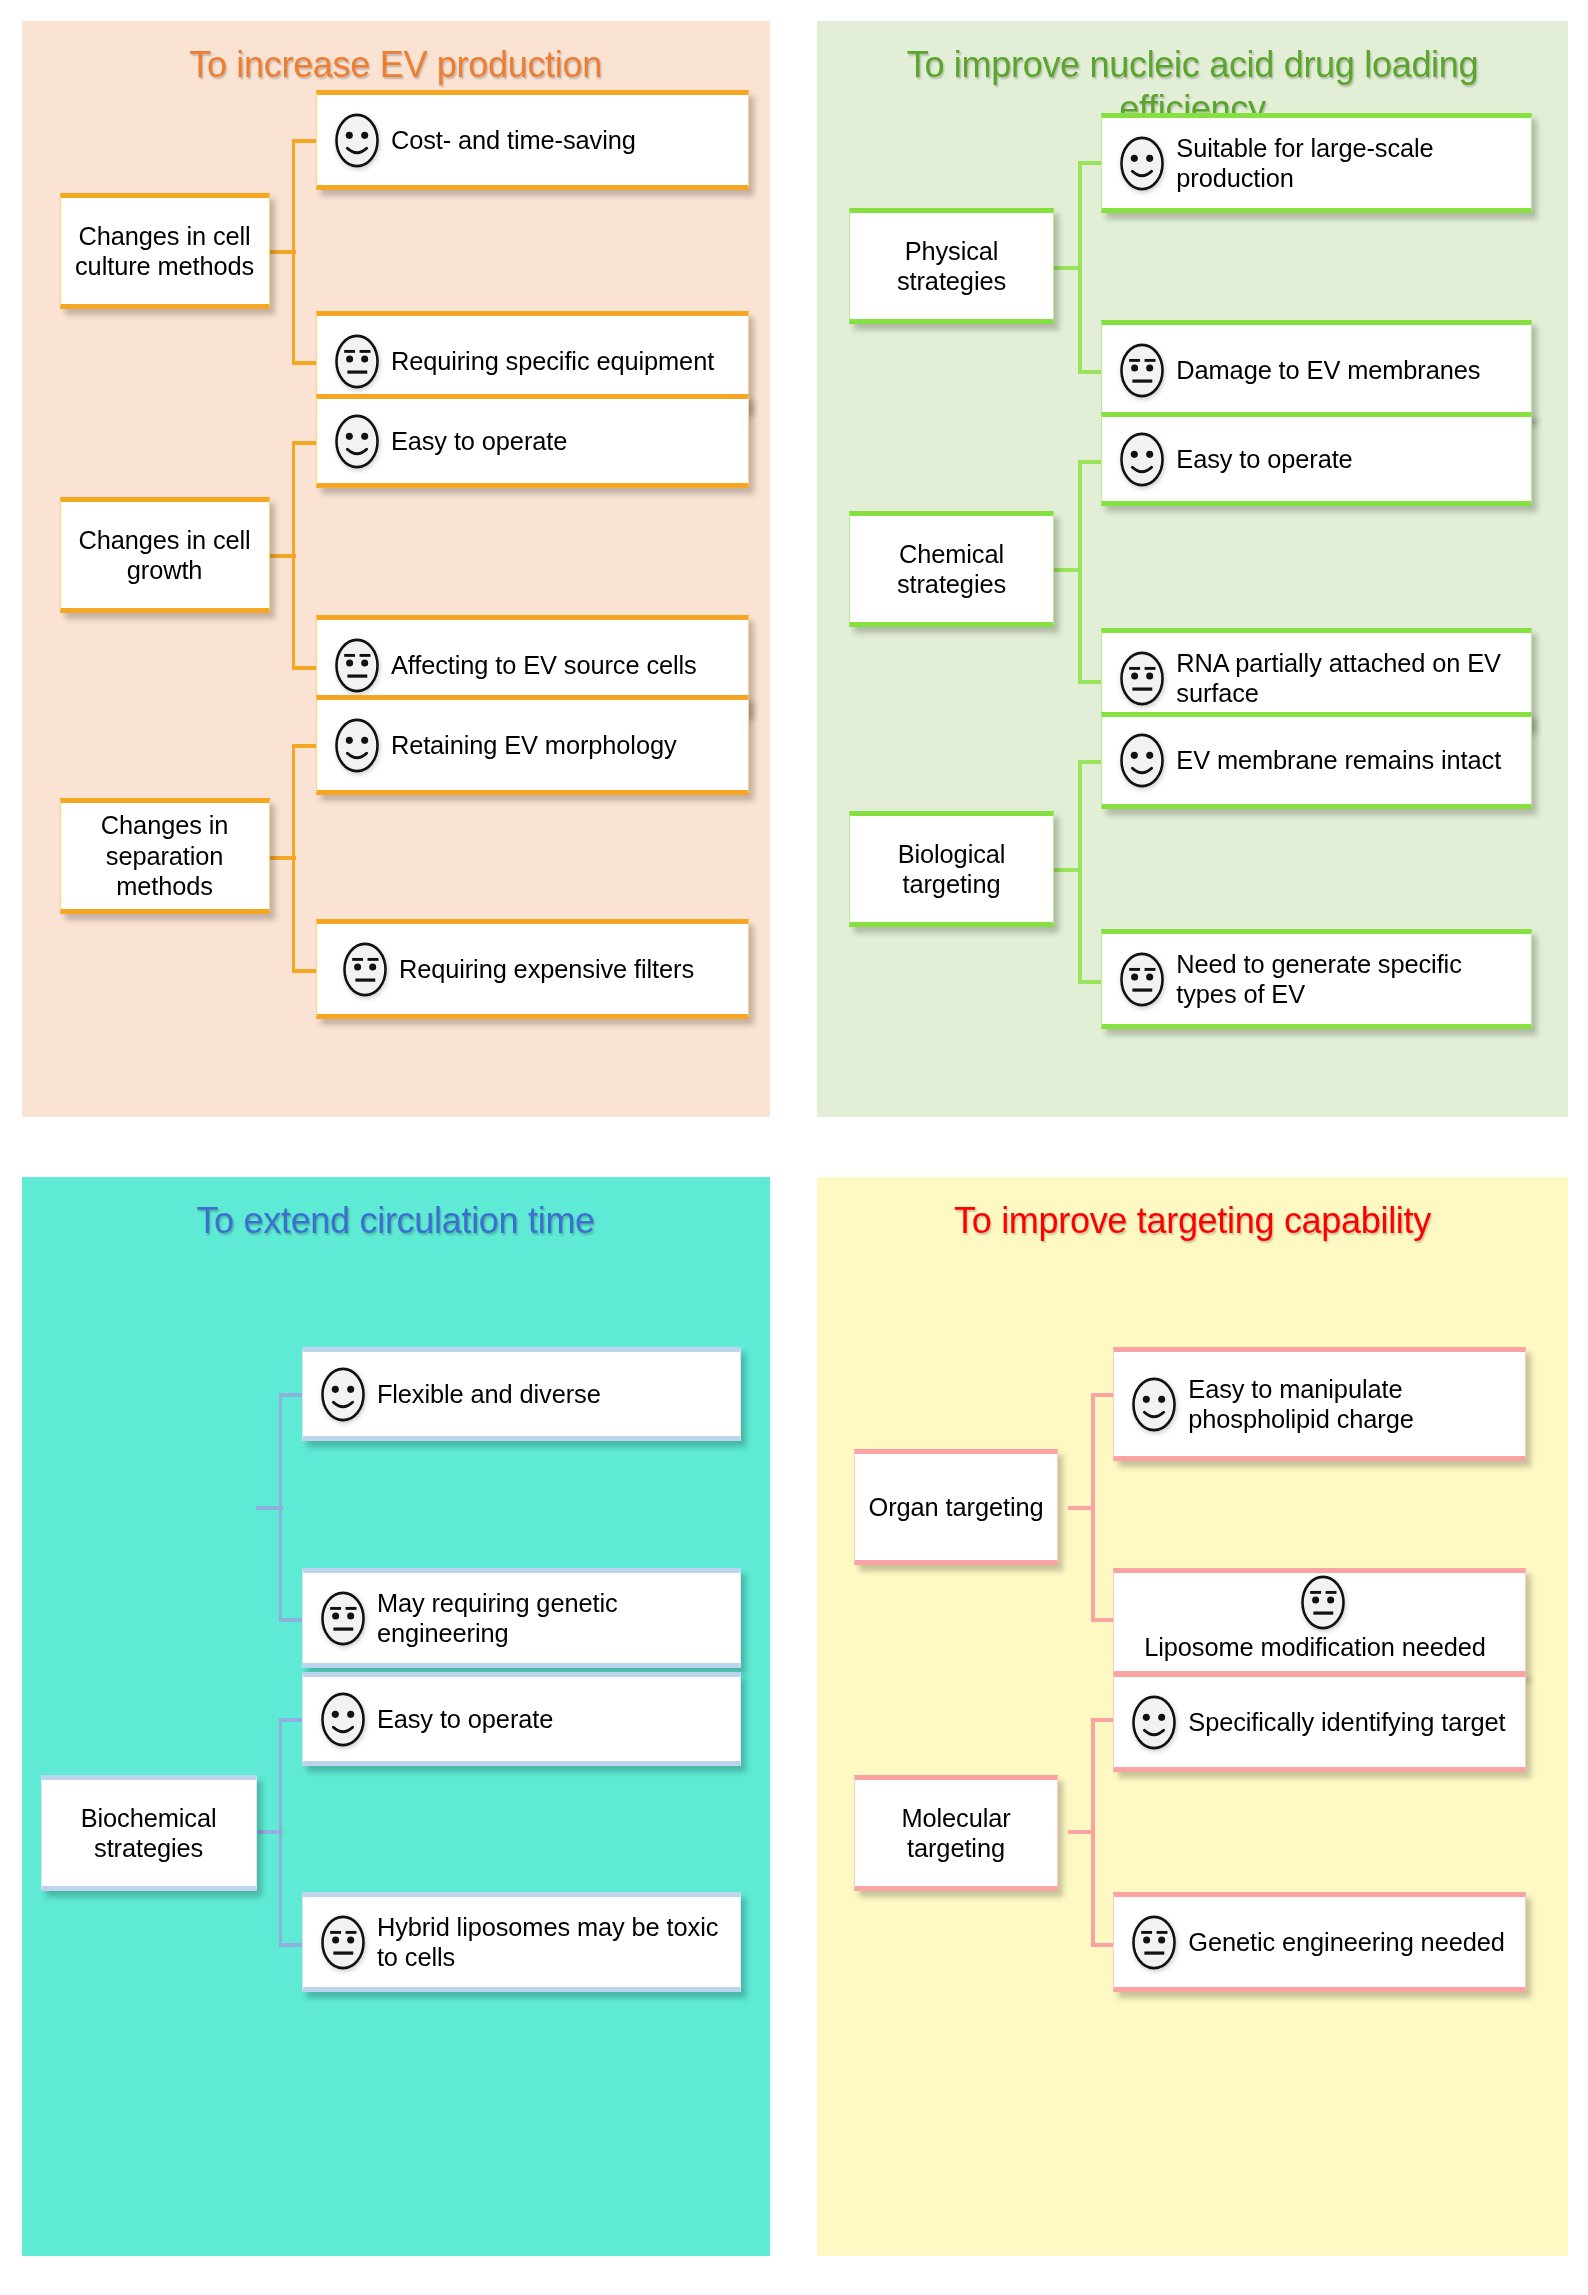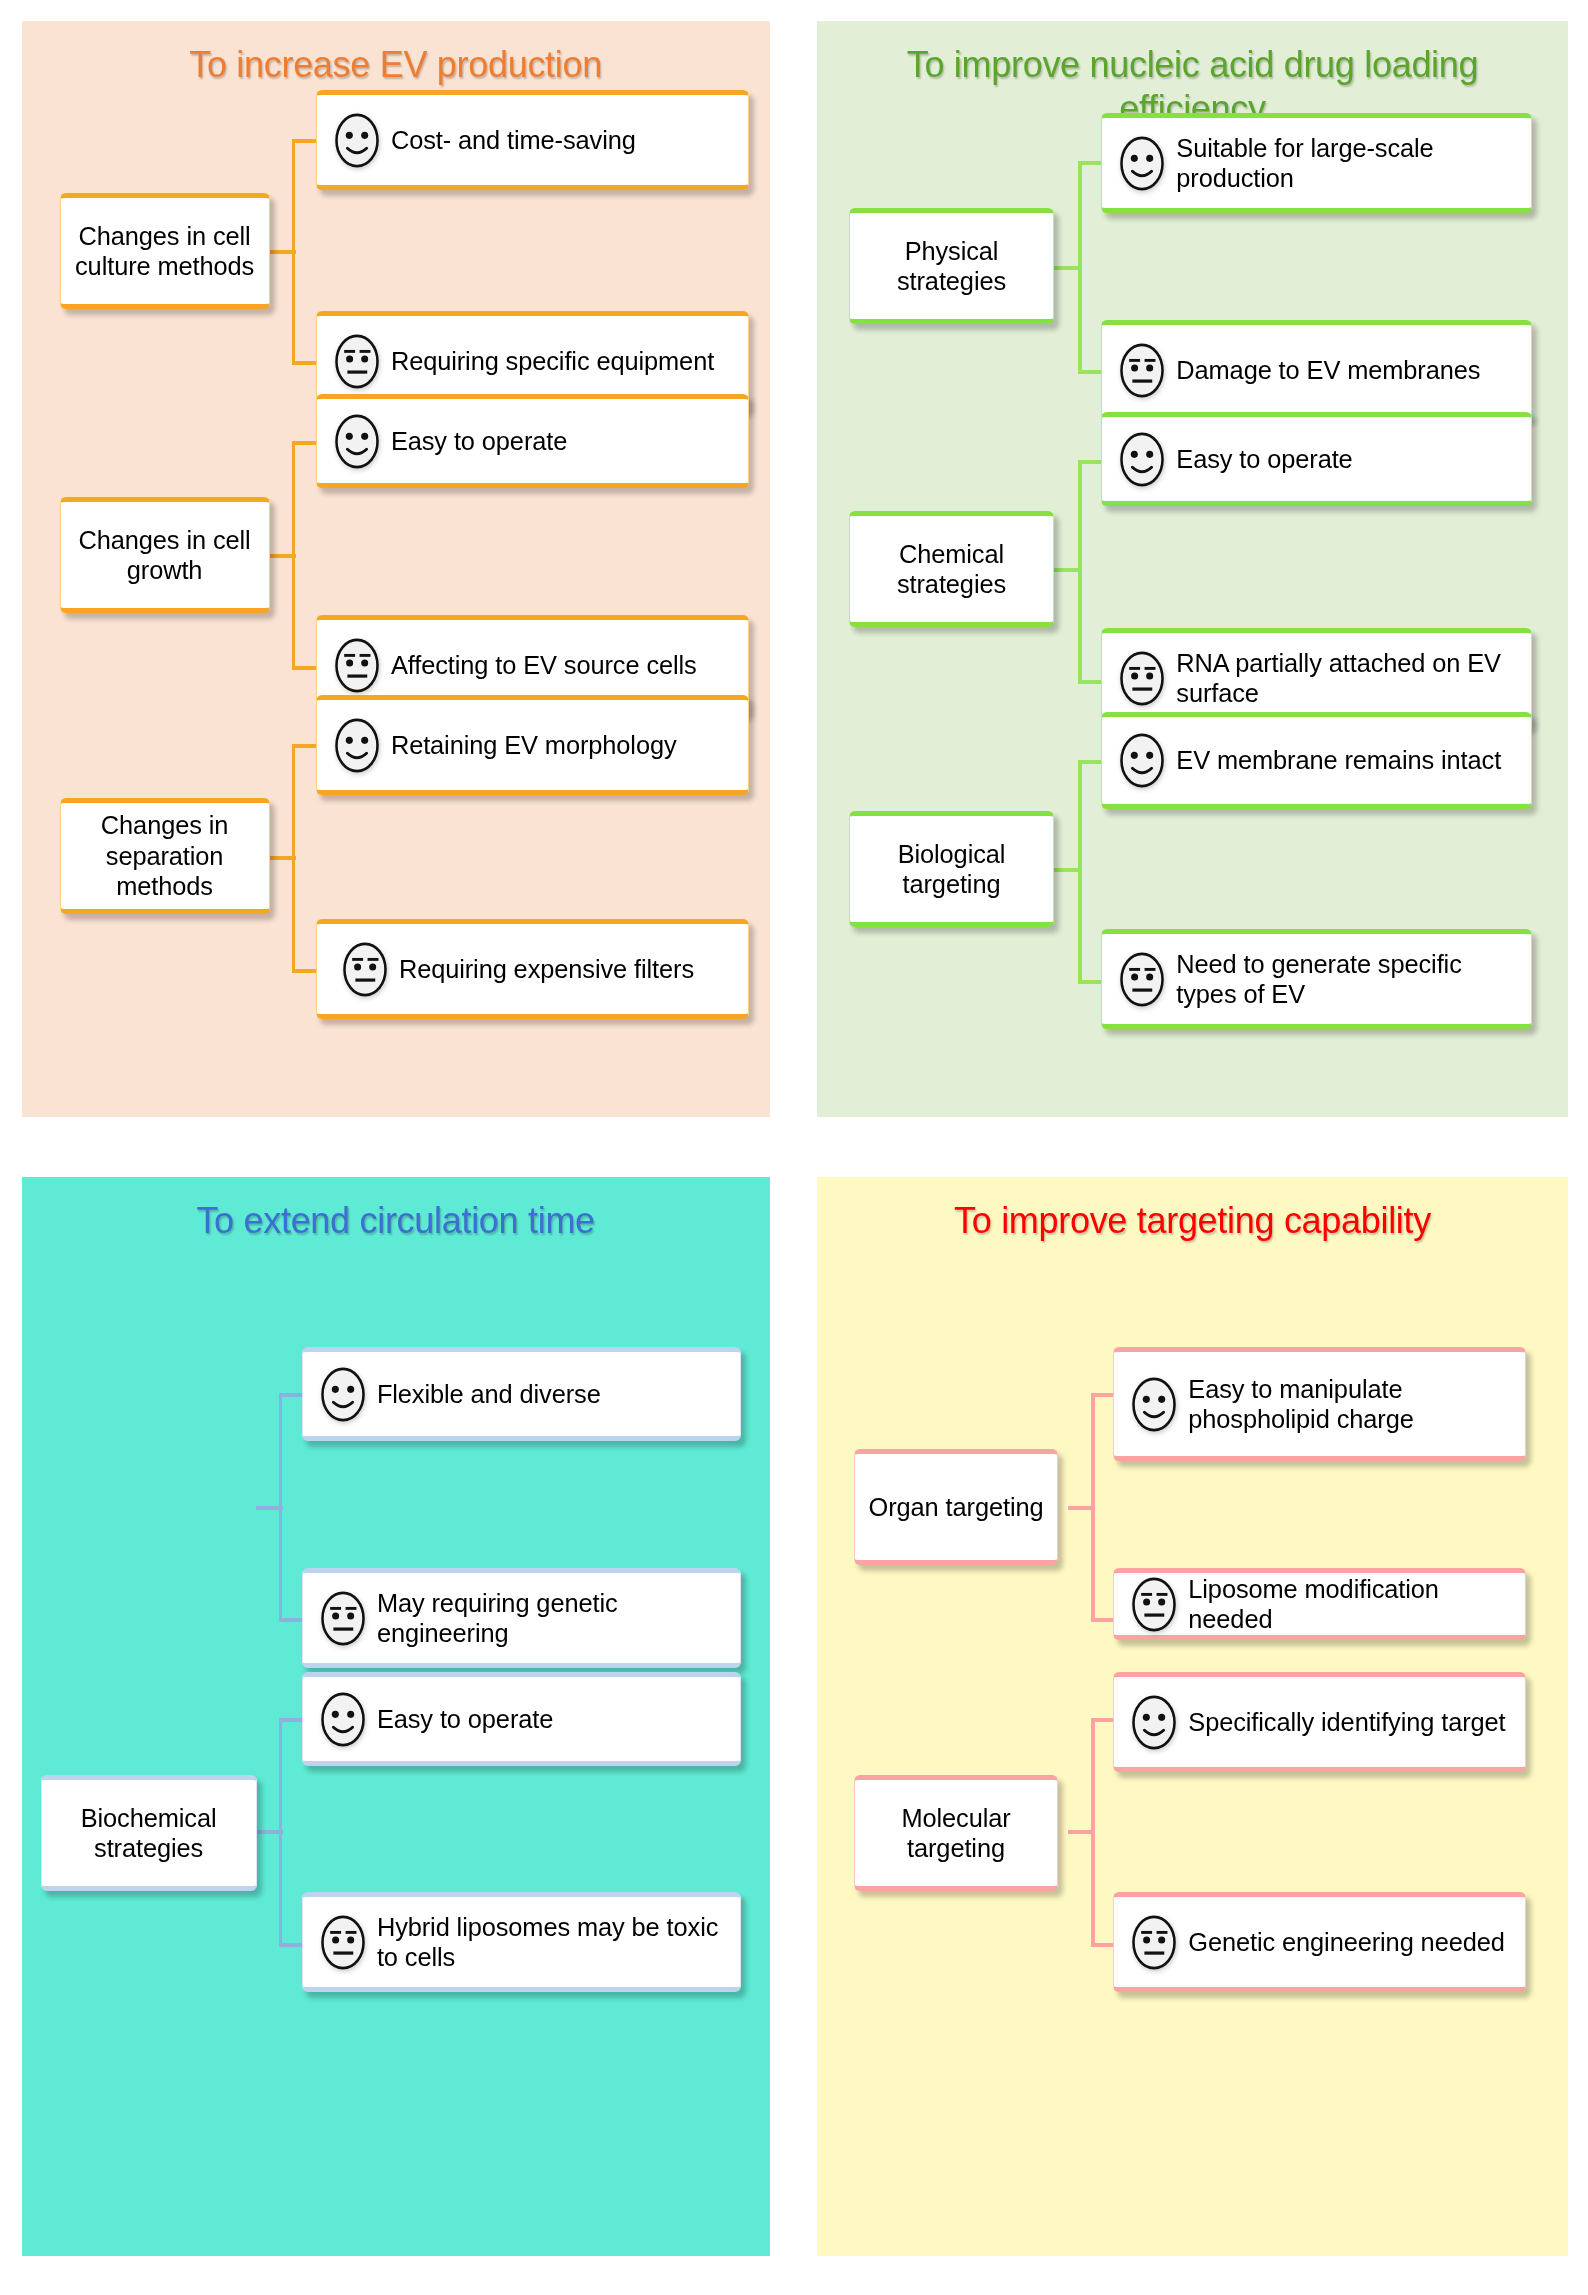--- a/index.html
+++ b/index.html
@@ -23,21 +23,20 @@
   .panel.orange .panel-title{color:#ed7d31;}
   .panel.green  .panel-title{color:#5aa52b;}
   .panel.blue   .panel-title{color:#3d6fd0;}
   .panel.red    .panel-title{color:#ff0000;}
 
   
   .box{
     position:absolute;box-sizing:border-box;background:#ffffff;
     display:flex;align-items:center;
     box-shadow:4.5px 5.7px 5.7px rgba(0,0,0,0.22);
-    border-radius:6px;
   }
   .box .txt{
     font-size:25.4px;line-height:1.20;color:#000000;letter-spacing:-0.1px;
   }
   .parent-box .txt{width:100%;text-align:center;padding:0 5.1px;}
   .leaf-box .txt{padding-right:9px;}
 
   
   .orange .box{border-top:5.7px solid #f5a623;border-bottom:5.7px solid #f5a623;
                border-left:1.9px solid #ffd27f;border-right:1.9px solid #ffd27f;}
@@ -347,21 +346,21 @@
       <span class="face">
         <svg viewBox="0 0 78 92">
             <ellipse cx="39" cy="46" rx="32" ry="40" fill="#f2f2f2" stroke="#111" stroke-width="4"></ellipse>
             <circle cx="27" cy="38" r="5.5" fill="#111"></circle>
             <circle cx="51" cy="38" r="5.5" fill="#111"></circle>
             <path d="M24 58 Q39 72 54 58" fill="none" stroke="#111" stroke-width="4.5" stroke-linecap="round"></path>
           </svg>
       </span>
       <span class="txt">Easy to manipulate phospholipid charge</span>
     </div>
-    <div class="box leaf-box" style="left:296px;top:391px;width:413px;height:72px;">
+    <div class="box leaf-box" style="left:296px;top:391px;width:413px;height:108px;flex-direction:column;">
       <span class="face">
         <svg viewBox="0 0 78 92">
             <ellipse cx="39" cy="46" rx="32" ry="40" fill="#f2f2f2" stroke="#111" stroke-width="4"></ellipse>
             <rect x="19" y="28" width="17" height="4.5" fill="#111"></rect>
             <rect x="43" y="28" width="17" height="4.5" fill="#111"></rect>
             <circle cx="27.5" cy="42" r="5.5" fill="#111"></circle>
             <circle cx="51" cy="42" r="5.5" fill="#111"></circle>
             <rect x="24" y="60" width="31" height="5" fill="#111"></rect>
           </svg>
       </span>

